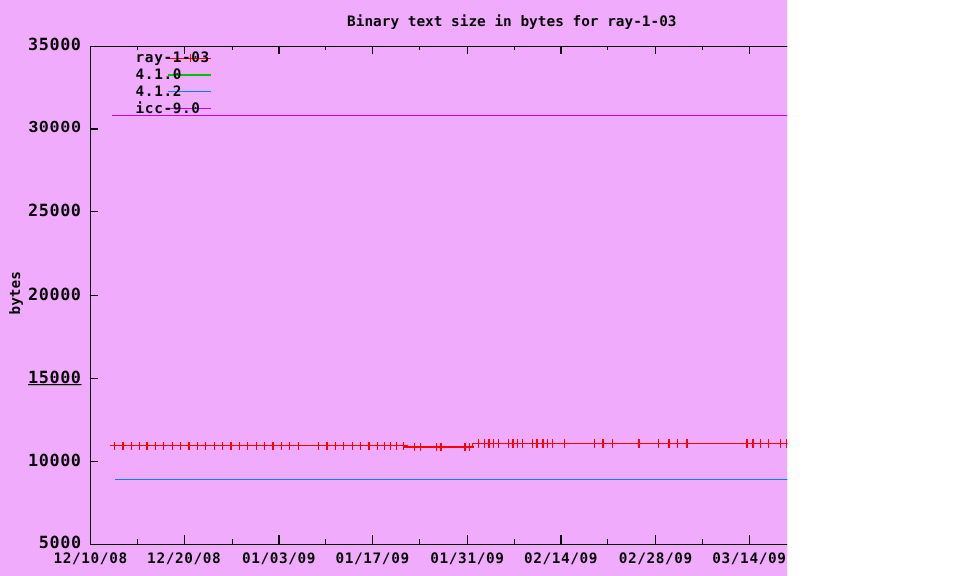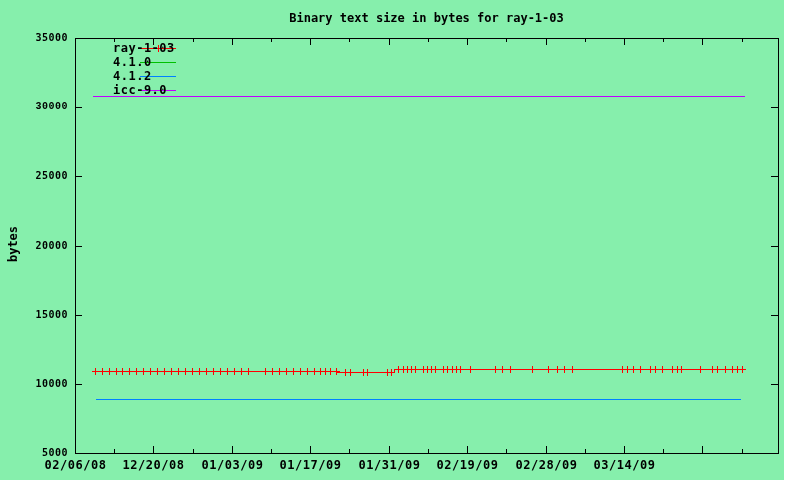--- a/index.html
+++ b/index.html
@@ -1,30 +1,30 @@
 <!DOCTYPE html>
 <html><head>
 <meta charset="utf-8">
 <style>
   html,body{margin:0;padding:0;background:#fff;}
   #chart{
-    position:relative;width:784px;height:480px;background:#86efac;overflow:hidden;
+    position:relative;width:656px;height:480px;background:#f0abfc;overflow:hidden;
     font-family:"DejaVu Sans Mono",monospace;font-weight:bold;color:#000;
   }
   .title{
     position:absolute;left:75px;width:703px;top:11px;text-align:center;
     font-size:12px;letter-spacing:0px;
   }
   .ylabel{
     position:absolute;left:-87px;top:237px;width:200px;height:14px;text-align:center;
     font-size:12px;transform:rotate(-90deg);
   }
   .ytick{
     position:absolute;left:6px;width:62px;height:14px;line-height:14px;
-    text-align:right;font-size:10px;letter-spacing:0.5px;
+    text-align:right;font-size:14px;letter-spacing:0.5px;
   }
   .xtick{
     position:absolute;width:84px;height:14px;line-height:14px;top:458px;
     text-align:center;font-size:12px;letter-spacing:0.5px;
   }
   .legend-label{
     position:absolute;left:81px;height:14px;line-height:14px;font-size:12px;letter-spacing:0.5px;margin-left:32px;
   }
   svg{position:absolute;left:0;top:0;}
 </style>
@@ -255,33 +255,33 @@
       <line x1="140" y1="48.5" x2="176" y2="48.5" stroke="#ff0000" shape-rendering="crispEdges"></line>
       <line x1="155" y1="48.5" x2="162" y2="48.5" stroke="#ff0000" shape-rendering="crispEdges"></line>
       <line x1="158.5" y1="45" x2="158.5" y2="52" stroke="#ff0000" shape-rendering="crispEdges"></line>
       <line x1="140" y1="62.5" x2="176" y2="62.5" stroke="#00c000" shape-rendering="crispEdges"></line>
       <line x1="140" y1="76.5" x2="176" y2="76.5" stroke="#0080ff" shape-rendering="crispEdges"></line>
       <line x1="140" y1="90.5" x2="176" y2="90.5" stroke="#c000ff" shape-rendering="crispEdges"></line>
     </svg>
   <div id="yticks">
       <div class="ytick" style="top: 446px;">5000</div>
       <div class="ytick" style="top: 377px; text-align: right;">10000</div>
-      <div class="ytick" style="top: 308px;">15000</div>
+      <div class="ytick" style="top: 308px; text-decoration: underline;">15000</div>
       <div class="ytick" style="top: 239px; text-align: right;">20000</div>
       <div class="ytick" style="top: 169px;">25000</div>
       <div class="ytick" style="top: 100px; font-family: Liberation Mono, monospace;">30000</div>
       <div class="ytick" style="top: 31px;">35000</div>
     </div>
   <div id="xticks">
-      <div class="xtick" style="left: 33.5px;">02/06/08</div>
+      <div class="xtick" style="left: 33.5px;">12/10/08</div>
       <div class="xtick" style="left: 111.5px;">12/20/08</div>
       <div class="xtick" style="left: 190.5px;">01/03/09</div>
       <div class="xtick" style="left: 268.5px;">01/17/09</div>
       <div class="xtick" style="left: 347.5px;">01/31/09</div>
-      <div class="xtick" style="left: 425.5px;">02/19/09</div>
+      <div class="xtick" style="left: 425.5px;">02/14/09</div>
       <div class="xtick" style="left: 504.5px;">02/28/09</div>
       <div class="xtick" style="left: 582.5px;">03/14/09</div>
     </div>
   <div id="legend">
       <div class="legend-label" style="top: 41px;">ray-1-03</div>
       <div class="legend-label" style="top: 55px; text-align: center;">4.1.0</div>
       <div class="legend-label" style="top: 69px;">4.1.2</div>
       <div class="legend-label" style="top: 83px;">icc-9.0</div>
     </div>
 </div>

